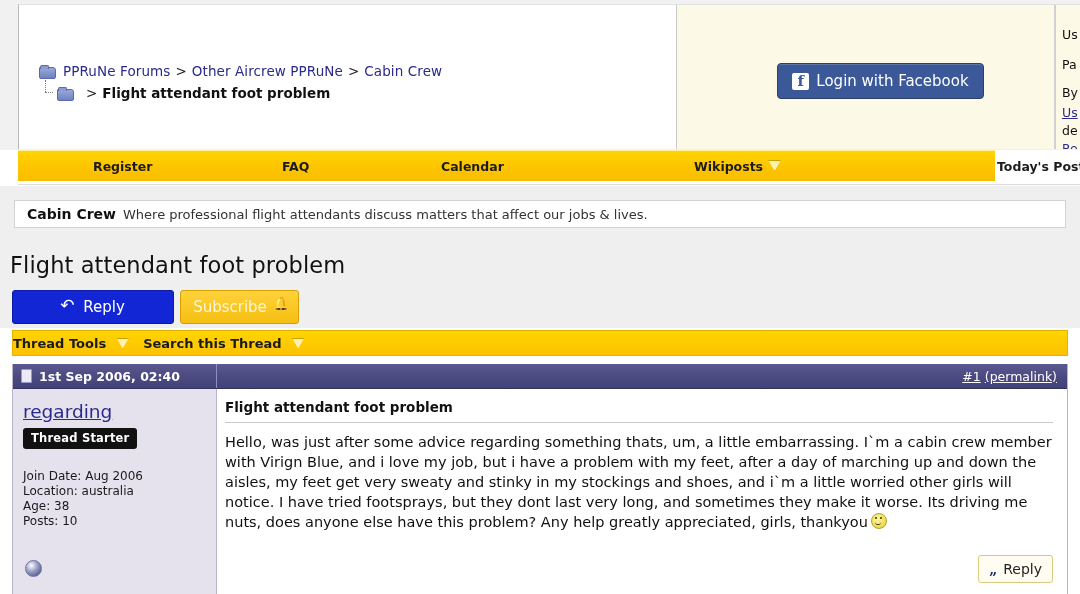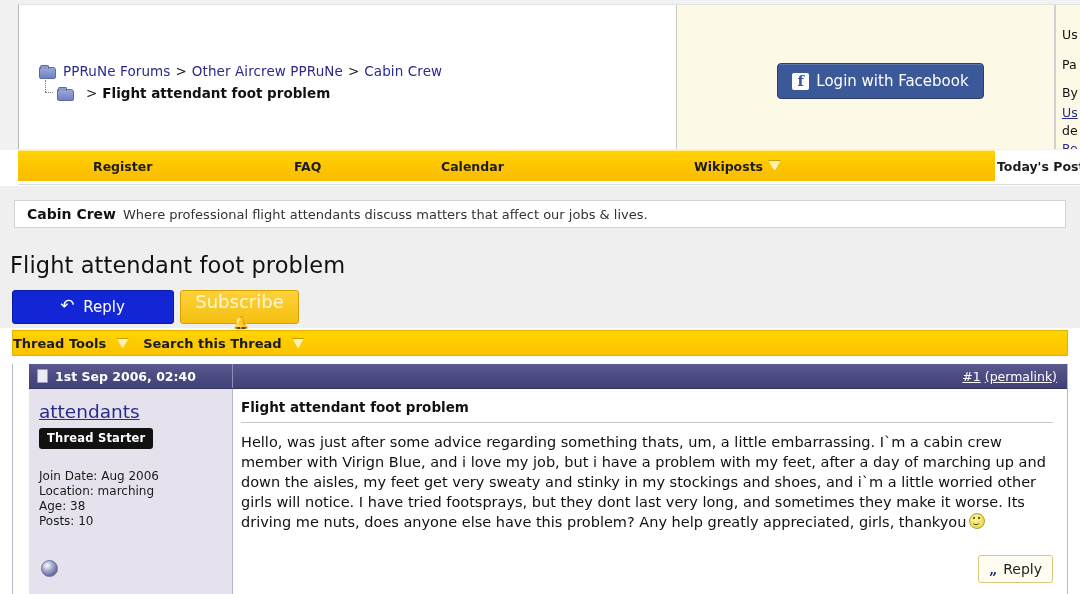--- a/index.html
+++ b/index.html
@@ -264,23 +264,22 @@
     left: 180px; top: 56px;
     width: 117px; height: 32px;
     background: linear-gradient(180deg,#ffd23a 0%, #f5bf12 100%);
     border: 1px solid #d79f00;
     border-radius: 3px;
     display: flex;
     align-items: center;
     justify-content: center;
     gap: 7px;
     color: #fdf6d8;
-    font-size: 18px;
+    font-size: 15px;
     cursor: pointer;
-    flex-direction: column;
   }
   .reply-arrow {
     display: inline-block;
     width: 14px; height: 13px;
     position: relative;
   }
   .reply-arrow::before {
     content: "\21B6";
     position: absolute;
     left: -1px; top: -6px;
@@ -329,21 +328,20 @@
   
   .post-wrap {
     position: absolute;
     left: 12px; top: 364px;
     width: 1056px;
     height: 230px;
     border-left: 1px solid #b6b6c8;
     border-right: 1px solid #b6b6c8;
     box-sizing: border-box;
     background: #ffffff;
-    padding-left: 16px;
   }
   .post-head {
     height: 24px;
     background: linear-gradient(180deg,#5a5a90 0%, #4a4a80 55%, #42427a 100%);
     display: flex;
     align-items: center;
     position: relative;
     border-bottom: 1px solid #33335f;
   }
   .post-date-cell {
@@ -539,21 +537,21 @@
         <div class="lf-row lf-link" style="top:100px;">Us</div>
         <div class="lf-row" style="top:118px;">de</div>
         <div class="lf-row lf-link" style="top:136px;">Re</div>
       </div>
 
     </div>
   </div>
 
   <div class="navbar">
     <span class="nav-item" style="left:75px;">Register</span>
-    <span class="nav-item" style="left:276px;">FAQ</span>
+    <span class="nav-item" style="left:264px;">FAQ</span>
     <span class="nav-item" style="left:423px;">Calendar</span>
     <span class="nav-item" style="left:676px;">
       <span>Wikiposts</span><span class="nav-caret"></span>
     </span>
     <span class="nav-item" style="left:979px;">Today's Posts</span>
   </div>
   <div class="nav-underline"></div>
 
   <div class="desc-zone">
     <div class="desc-bar">
@@ -592,25 +590,25 @@
         <span class="post-date">1st Sep 2006, 02:40</span>
       </div>
       <div class="permalink">
         <a>#1</a>
         <a>(permalink)</a>
       </div>
     </div>
 
     <div class="post-body">
       <div class="user-col">
-        <div class="username">attendants</div>
+        <div class="username">regarding</div>
         <div class="thread-starter">Thread Starter</div>
         <div class="user-stats">
           <div>Join Date: Aug 2006</div>
-          <div>Location: marching</div>
+          <div>Location: australia</div>
           <div>Age: 38</div>
           <div>Posts: 10</div>
         </div>
         <div class="status-orb"></div>
       </div>
 
       <div class="content-col">
         <div class="post-subject">Flight attendant foot problem</div>
         <div class="subject-rule"></div>
         <div class="post-text"><span>Hello, was just after some advice regarding something thats, um, a little embarrassing.

